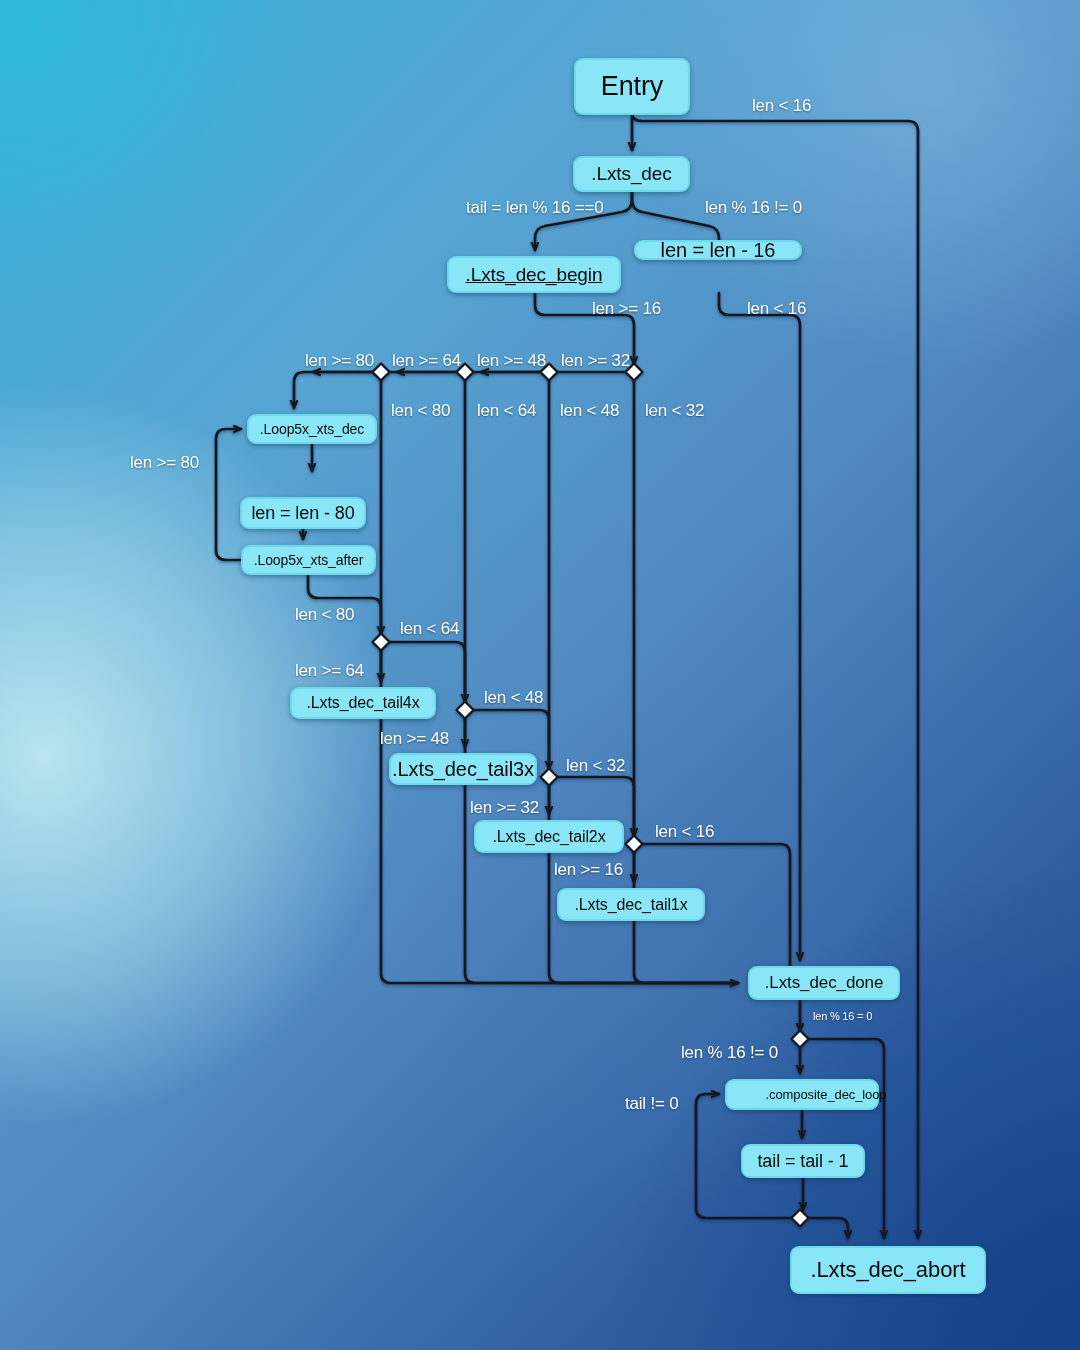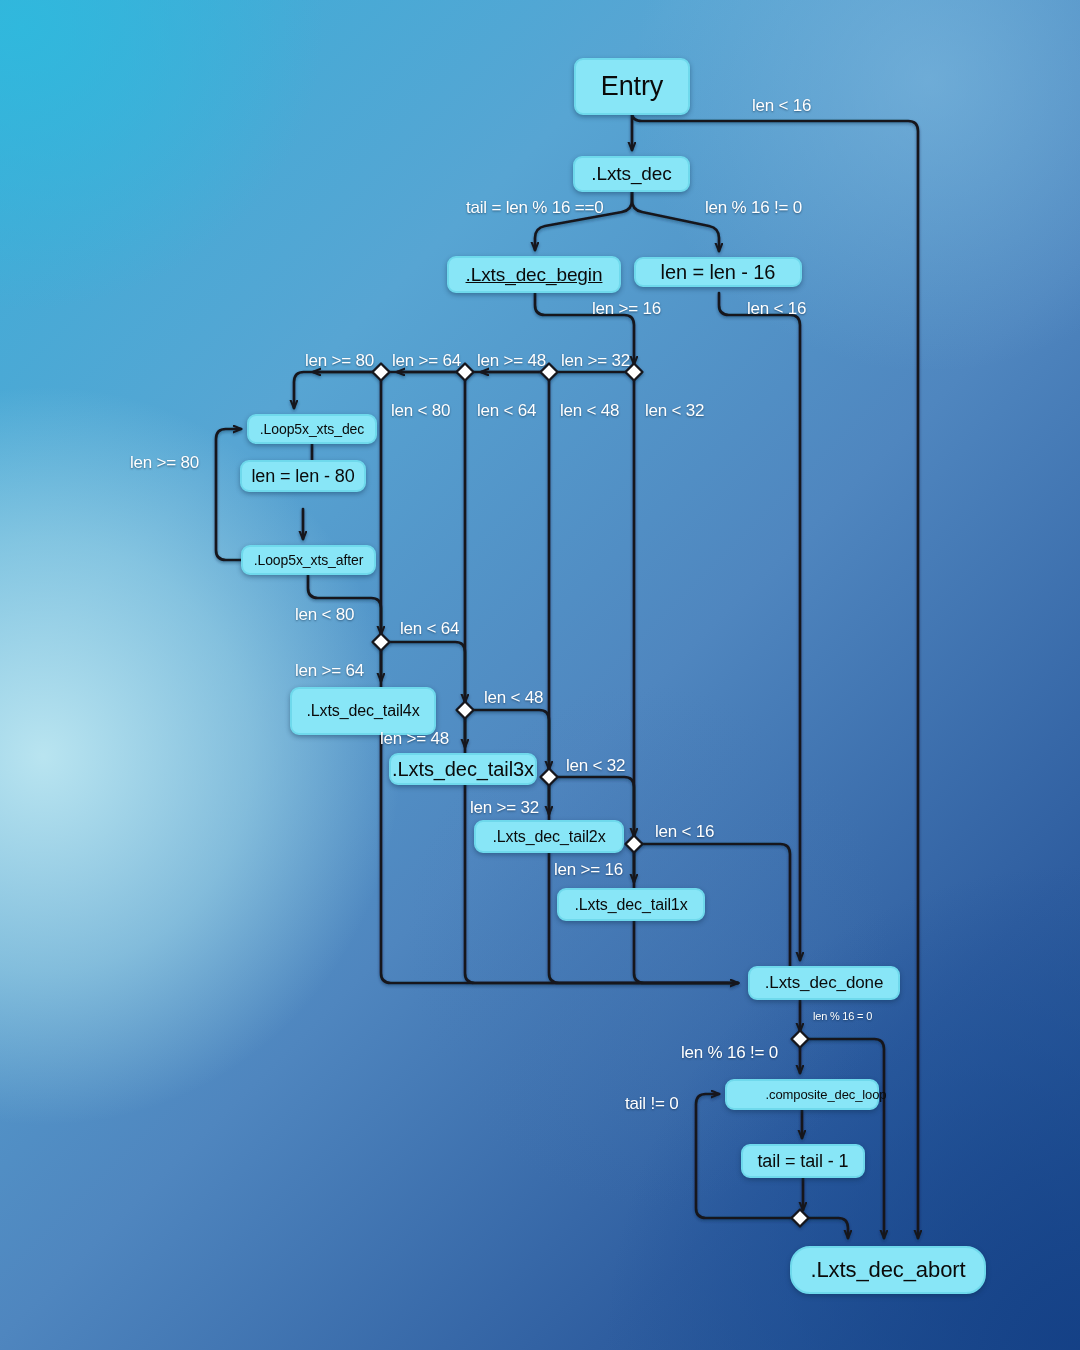--- a/index.html
+++ b/index.html
@@ -123,32 +123,32 @@
       <path d="M634,835.5 L642.5,844 L634,852.5 L625.5,844 Z" fill="#ffffff" stroke="#15181c" stroke-width="2.3" stroke-linejoin="round" filter="url(#sh)"></path>
       <path d="M800,1030.5 L808.5,1039 L800,1047.5 L791.5,1039 Z" fill="#ffffff" stroke="#15181c" stroke-width="2.3" stroke-linejoin="round" filter="url(#sh)"></path>
       <path d="M800,1209.5 L808.5,1218 L800,1226.5 L791.5,1218 Z" fill="#ffffff" stroke="#15181c" stroke-width="2.3" stroke-linejoin="round" filter="url(#sh)"></path>
     </g>
 </svg>
 
 <div id="nodes">
     <div class="node" style="left: 574px; top: 58px; width: 116px; height: 57px; font-size: 27px;">Entry</div>
     <div class="node" style="left: 573px; top: 156px; width: 117px; height: 36px; font-size: 19px;">.Lxts_dec</div>
     <div class="node" style="left: 447px; top: 256px; width: 174px; height: 37px; font-size: 19px; text-decoration: underline;">.Lxts_dec_begin</div>
-    <div class="node" style="left: 634px; top: 257px; width: 168px; height: 30px; font-size: 20px;">len = len - 16</div>
+    <div class="node" style="left: 634px; top: 240px; width: 168px; height: 20px; font-size: 20px;">len = len - 16</div>
     <div class="node" style="left: 247px; top: 414px; width: 130px; height: 30px; font-size: 14px;">.Loop5x_xts_dec</div>
-    <div class="node" style="left: 240px; top: 460px; width: 126px; height: 32px; font-size: 18px;">len = len - 80</div>
+    <div class="node" style="left: 240px; top: 497px; width: 126px; height: 32px; font-size: 18px;">len = len - 80</div>
     <div class="node" style="left: 241px; top: 545px; width: 135px; height: 30px; font-size: 14px;">.Loop5x_xts_after</div>
-    <div class="node" style="left: 290px; top: 687px; width: 146px; height: 48px; font-size: 16px;">.Lxts_dec_tail4x</div>
+    <div class="node" style="left: 290px; top: 687px; width: 146px; height: 32px; font-size: 16px;">.Lxts_dec_tail4x</div>
     <div class="node" style="left: 389px; top: 753px; width: 148px; height: 32px; font-size: 20px;">.Lxts_dec_tail3x</div>
     <div class="node" style="left: 474px; top: 820px; width: 150px; height: 33px; font-size: 16px;">.Lxts_dec_tail2x</div>
     <div class="node" style="left: 557px; top: 888px; width: 148px; height: 33px; font-size: 16px; text-align: right;">.Lxts_dec_tail1x</div>
     <div class="node" style="left: 748px; top: 966px; width: 152px; height: 34px; font-size: 17px;">.Lxts_dec_done</div>
     <div class="node" style="left: 725px; top: 1079px; width: 154px; height: 31px; font-size: 13px; padding-left: 48px;">.composite_dec_loop</div>
     <div class="node" style="left: 741px; top: 1144px; width: 124px; height: 34px; font-size: 18px; text-align: center;">tail = tail - 1</div>
-    <div class="node" style="left: 790px; top: 1246px; width: 196px; height: 48px; font-size: 22px; border-radius: 20px;">.Lxts_dec_abort</div>
+    <div class="node" style="left: 790px; top: 1246px; width: 196px; height: 48px; font-size: 22px;">.Lxts_dec_abort</div>
   </div>
 <div id="labels">
     <div class="elabel" style="left: 752px; top: 96px; font-size: 17px;">len &lt; 16</div>
     <div class="elabel" style="left: 466px; top: 198px; font-size: 17px;">tail = len % 16 ==0</div>
     <div class="elabel" style="left: 705px; top: 198px; font-size: 17px;">len % 16 != 0</div>
     <div class="elabel" style="left: 592px; top: 299px; font-size: 17px;">len &gt;= 16</div>
     <div class="elabel" style="left: 747px; top: 299px; font-size: 17px;">len &lt; 16</div>
     <div class="elabel" style="left: 305px; top: 351px; font-size: 17px;">len &gt;= 80</div>
     <div class="elabel" style="left: 392px; top: 351px; font-size: 17px;">len &gt;= 64</div>
     <div class="elabel" style="left: 477px; top: 351px; font-size: 17px;">len &gt;= 48</div>

